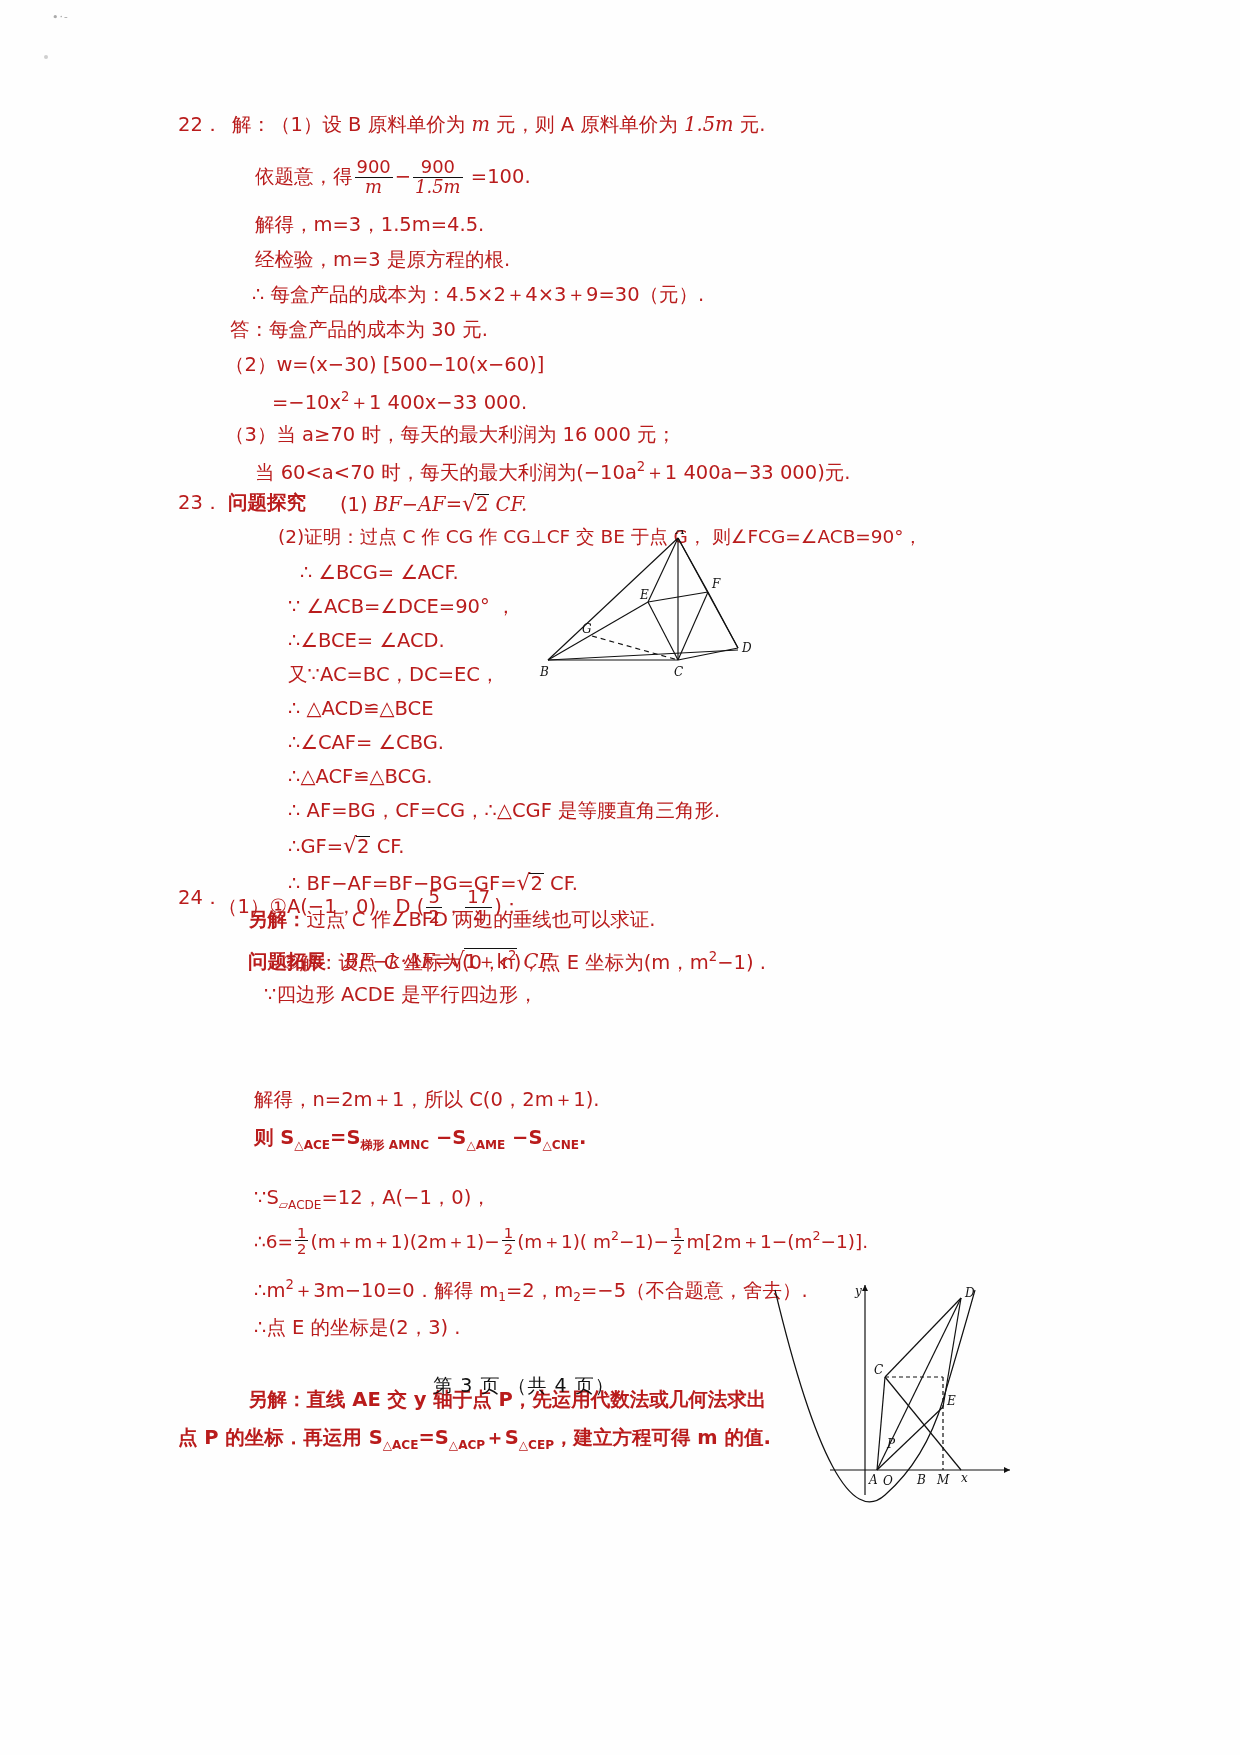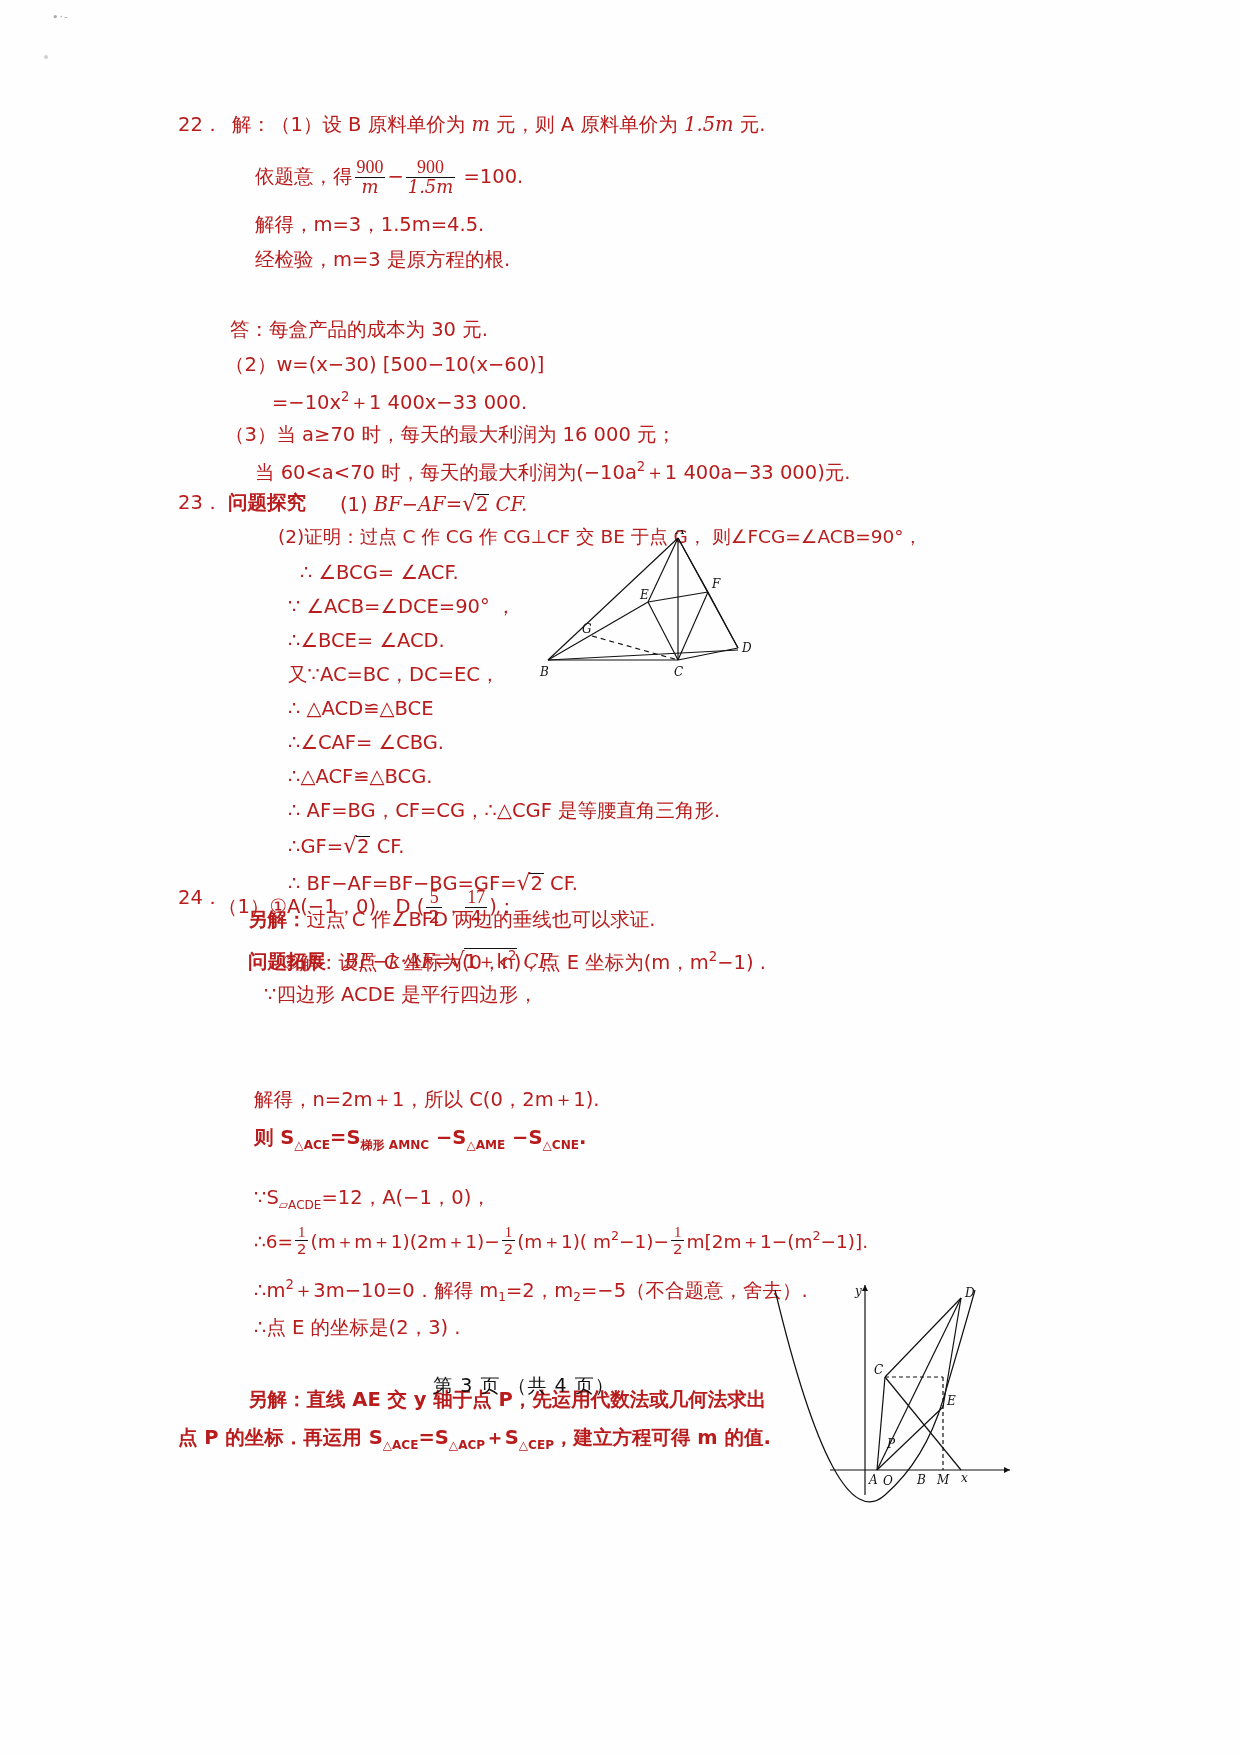--- a/index.html
+++ b/index.html
@@ -58,21 +58,21 @@
   sub.sn { font-size: 0.62em; vertical-align: sub; font-style: normal; }
 
   .frac {
     display: inline-block;
     vertical-align: -0.52em;
     text-align: center;
     font-size: 0.92em;
     line-height: 1.04;
     margin: 0 2px;
   }
-  .frac > .num { display: block; padding: 0 2px; font-family: Liberation Serif, serif; }
+  .frac > .num { display: block; padding: 0 2px; }
   .frac > .den { display: block; border-top: 1.4px solid #111; padding: 0 2px; }
   .frac.small { font-size: 0.80em; vertical-align: -0.46em; }
 
   .sqrt { display: inline-block; white-space: nowrap; }
   .sqrt > .rad { font-size: 1.12em; }
   .sqrt > .bar {
     display: inline-block;
     border-top: 1.3px solid #111;
     padding: 0 1px 0 1px;
     margin-left: -1px;
@@ -111,20 +111,21 @@
   <div class="ln cjk" style="left:232px; top:115px;">
     <span>解：（1）设 B 原料单价为</span><span class="mi"> m </span><span>元，则 A 原料单价为</span><span class="mi"> 1.5m </span><span>元.</span>
   </div>
 
   <div class="ln cjk" style="left:255px; top:158px;">
     <span>依题意，得</span><span class="frac"><span class="num">900</span><span class="den mi">m</span></span><span>−</span><span class="frac"><span class="num">900</span><span class="den mi">1.5m</span></span>&nbsp;<span>=100.</span>
   </div>
 
   <div class="ln cjk" style="left:255px; top:215px;">解得，m=3，1.5m=4.5.</div>
   <div class="ln cjk" style="left:255px; top:250px;">经检验，m=3 是原方程的根.</div>
+  <div class="ln cjk" style="left:252px; top:285px;">∴ 每盒产品的成本为：4.5×2＋4×3＋9=30（元）.</div>
   <div class="ln cjk" style="left:230px; top:320px;">答：每盒产品的成本为 30 元.</div>
   <div class="ln cjk" style="left:225px; top:355px;">（2）w=(x−30) [500−10(x−60)]</div>
   <div class="ln cjk" style="left:272px; top:390px;">
     <span>=−10x</span><sup class="n">2</sup><span>＋1 400x−33 000.</span>
   </div>
   <div class="ln cjk" style="left:225px; top:425px;">（3）当 a≥70 时，每天的最大利润为 16 000 元；</div>
   <div class="ln cjk" style="left:255px; top:460px;">
     <span>当 60&lt;a&lt;70 时，每天的最大利润为(−10a</span><sup class="n">2</sup><span>＋1 400a−33 000)元.</span>
   </div>
 

